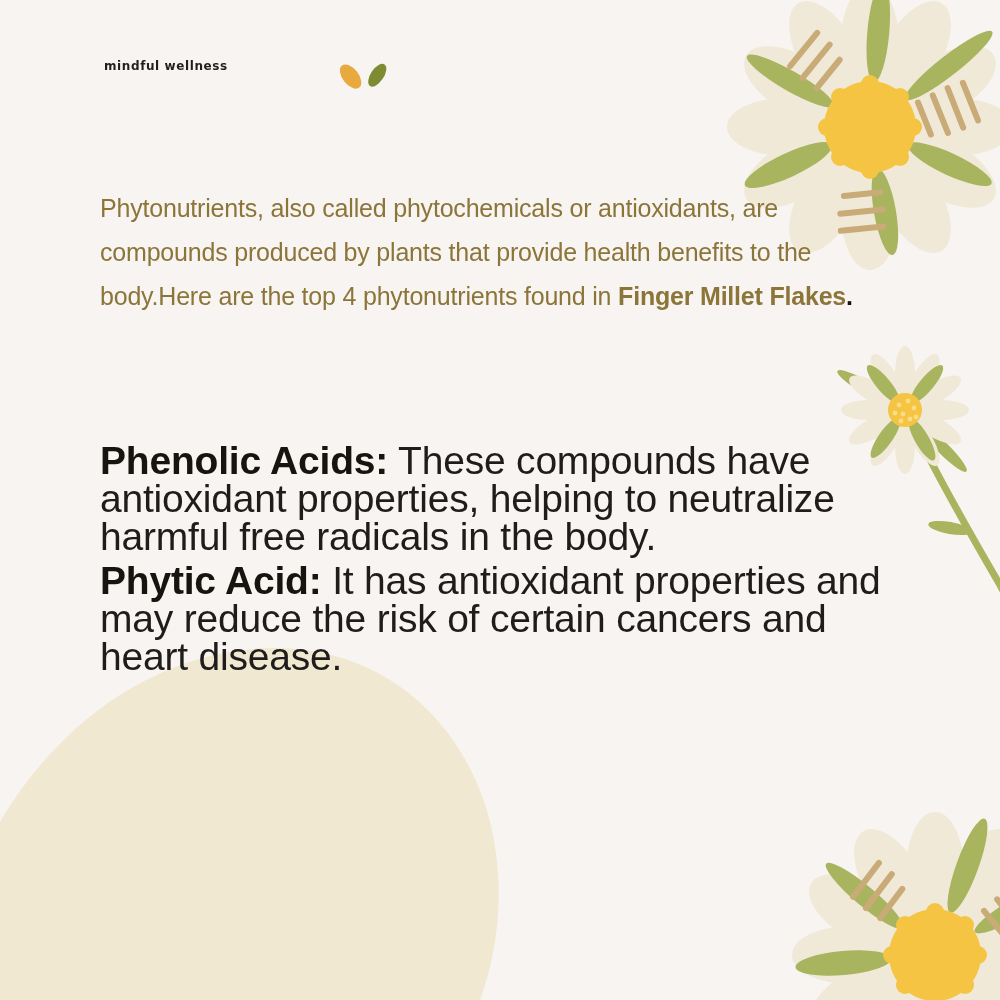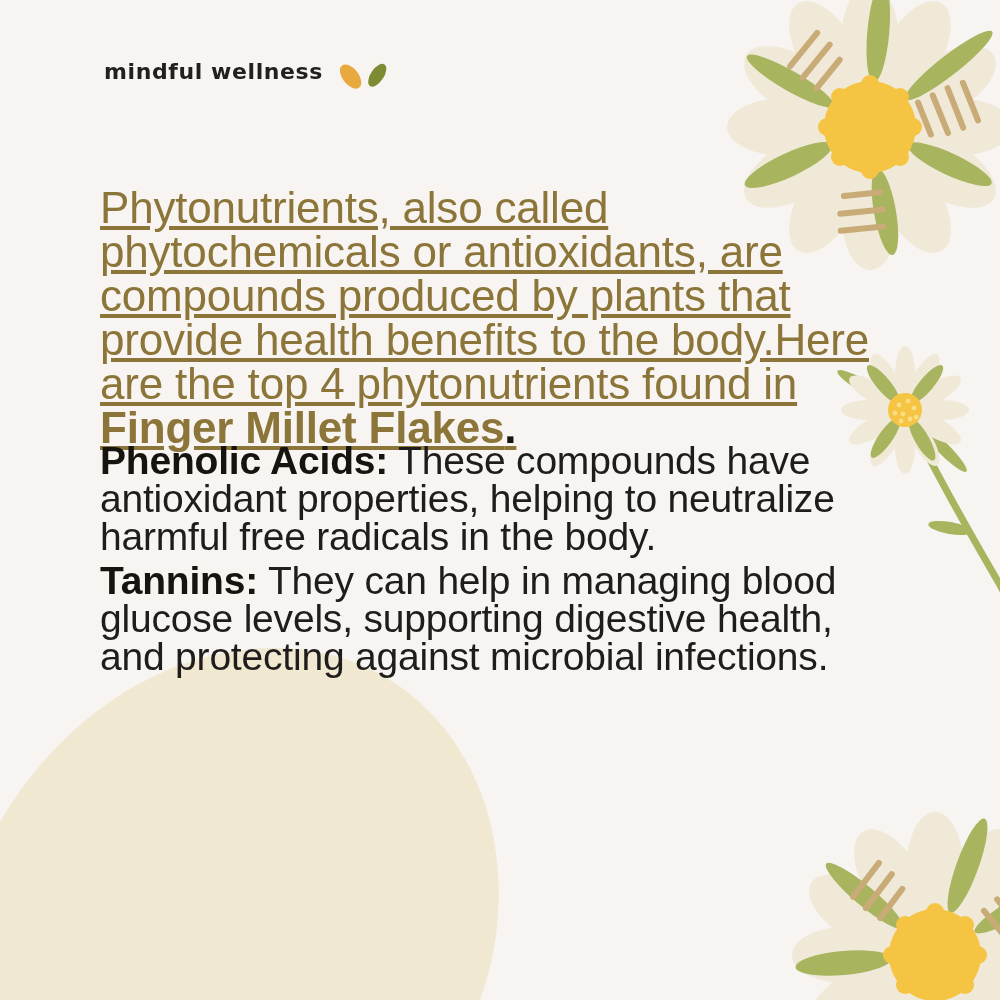--- a/index.html
+++ b/index.html
@@ -28,31 +28,30 @@
   .content{position:absolute;z-index:1;}
 
   
   .logo{left:100px;top:58px;}
   .logo-word{
     font-family:"DejaVu Sans", sans-serif;font-weight:bold;
     font-size:78px;line-height:1;letter-spacing:-4px;color:var(--logo);
   }
   .logo-tagline{
     font-family:"DejaVu Sans", sans-serif;font-weight:bold;
-    font-size:22px;letter-spacing:0.6px;color:var(--logo);
+    font-size:12px;letter-spacing:0.6px;color:var(--logo);
     margin-top:1px;margin-left:4px;
   }
   .logo-leaf{position:absolute;left:236px;top:-6px;}
 
   
   .intro{
     left:100px;top:186px;width:786px;
-    font-size:44px;line-height:44px;letter-spacing:-0.2px;
+    font-size:25px;line-height:44px;letter-spacing:-0.2px;
     color:var(--olive);
-    text-decoration:underline;
   }
   .intro b{font-weight:bold;}
   .intro .dark-period{color:var(--body-bold);font-weight:bold;}
 
   
   .nutrients{
     left:100px;top:442px;width:782px;
     font-size:39px;line-height:38px;letter-spacing:-0.2px;
     color:var(--body-text);
   }
@@ -317,14 +316,14 @@
   </svg>
   <div class="logo-tagline">mindful wellness</div>
 </div>
 
 <div class="content intro">
   <span>Phytonutrients, also called phytochemicals or antioxidants, are compounds produced by plants that provide health benefits to the body.Here are the top 4 phytonutrients found in </span><b>Finger Millet Flakes</b><span class="dark-period">.</span>
 </div>
 
 <div class="content nutrients">
   <p><b>Phenolic Acids:</b><span> These compounds have antioxidant properties, helping to neutralize harmful free radicals in the body.</span></p>
-  <p><b>Tannins:</b><span> They can help in managing blood glucose levels, supporting digestive health, and protecting against microbial infections.</span></p>
+  <p><b>Phytic Acid:</b><span> It has antioxidant properties and may reduce the risk of certain cancers and heart disease.</span></p>
 </div>
 
 </body></html>

